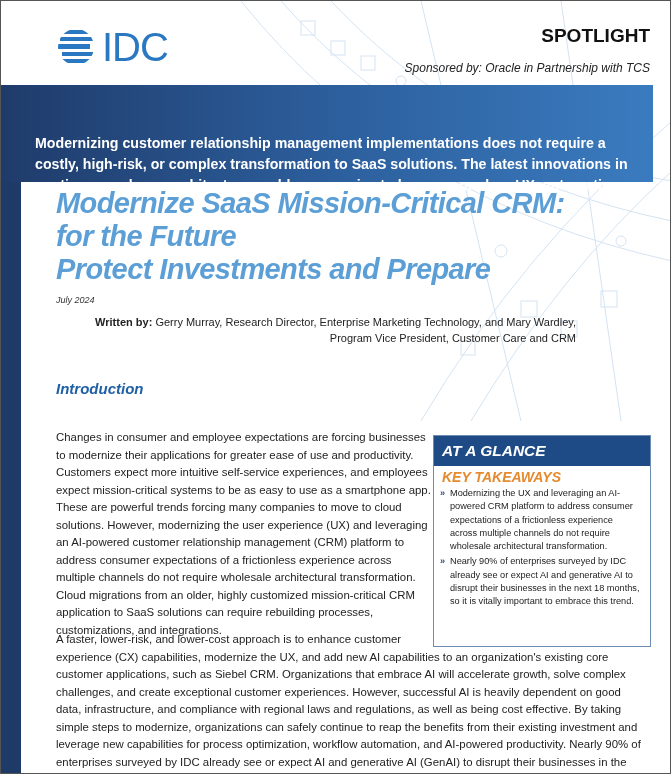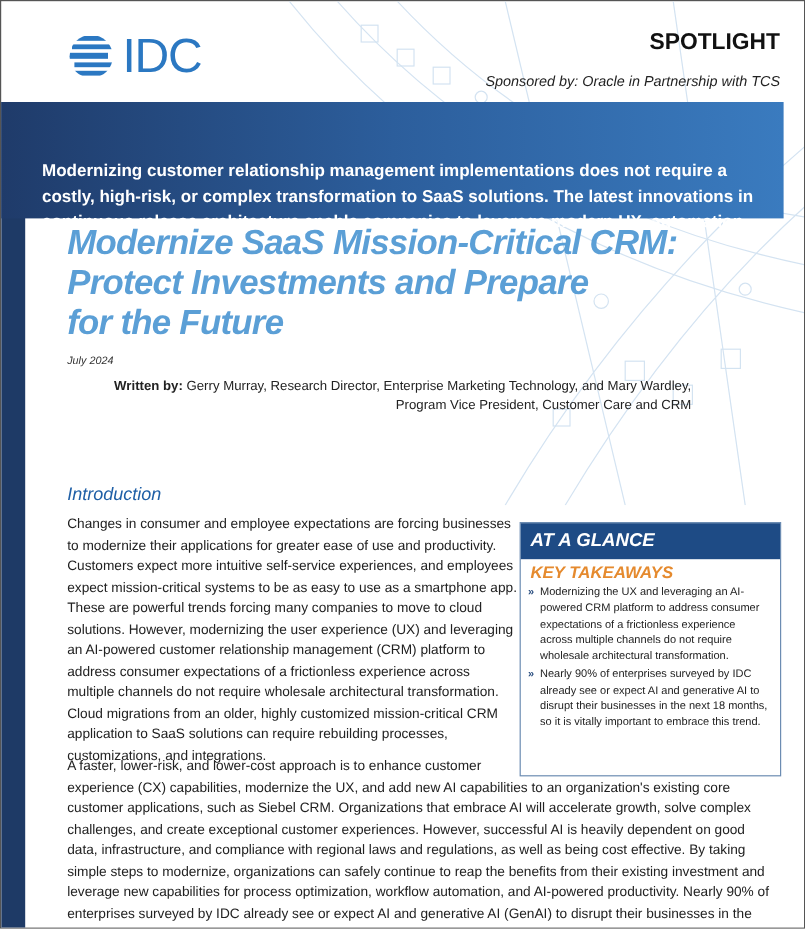--- a/index.html
+++ b/index.html
@@ -29,21 +29,21 @@
     color: #fff; font-weight: bold; font-size: 14.2px; line-height: 21px; margin-top: 40px;
   }
   .title {
     position: absolute; left: 55px; top: 186px; width: 520px;
     font-weight: bold; font-style: italic; font-size: 29px; line-height: 33px;
     color: #5b9fd6; letter-spacing: -0.6px;
   }
   .date { position: absolute; left: 55px; top: 294px; font-style: italic; font-size: 9px; color: #333; }
   .authors { position: absolute; left: 55px; top: 313px; width: 520px; font-size: 11px; line-height: 16px; color: #222; text-align: right; }
   .authors b { font-weight: bold; }
-  .section-heading { position: absolute; left: 55px; top: 403px; font-weight: normal; font-style: italic; font-size: 15px; color: #1f5fa6; }
+  .section-heading { position: absolute; left: 55px; top: 379px; font-weight: bold; font-style: italic; font-size: 15px; color: #1f5fa6; }
   .intro-p1 { position: absolute; left: 55px; top: 428px; width: 375px; font-size: 11.4px; line-height: 17.5px; color: #222; }
   .intro-p2 { position: absolute; left: 55px; top: 630px; width: 590px; font-size: 11.4px; line-height: 17.5px; color: #222; }
   .p2-first { display: block; width: 370px; }
   .glance {
     position: absolute; left: 432px; top: 434px; width: 216px; height: 210px;
     border: 1px solid #6c8cb2; background: #fff;
   }
   .glance-head { background: #1e4b85; color: #fff; font-weight: bold; font-style: italic; font-size: 15.5px; padding: 4px 8px; height: 22px; line-height: 22px; }
   .glance-sub { color: #e58a2e; font-weight: bold; font-style: italic; font-size: 14px; padding: 3px 8px 2px 8px; }
   .glance-list { list-style: none; margin: 0; padding: 0 8px 0 6px; }
@@ -101,22 +101,22 @@
   <div class="sponsor">Sponsored by: Oracle in Partnership with TCS</div>
 
   <div class="left-bar"></div>
 
   <div class="banner">
     <div class="banner-text">Modernizing customer relationship management implementations does not require a costly, high-risk, or complex transformation to SaaS solutions. The latest innovations in continuous release architecture enable companies to leverage modern UX, automation, and AI at a fraction of the SaaS migration cost.</div>
   </div>
 
   <div class="title">
     <div>Modernize SaaS Mission-Critical CRM:</div>
+    <div>for the Future</div>
     <div>Protect Investments and Prepare</div>
-    <div>for the Future</div>
   </div>
 
   <div class="date">July 2024</div>
 
   <div class="authors">
     <b>Written by:</b><span> Gerry Murray, Research Director, Enterprise Marketing Technology, and Mary Wardley, Program Vice President, Customer Care and CRM</span>
   </div>
 
   <div class="section-heading">Introduction</div>
 

